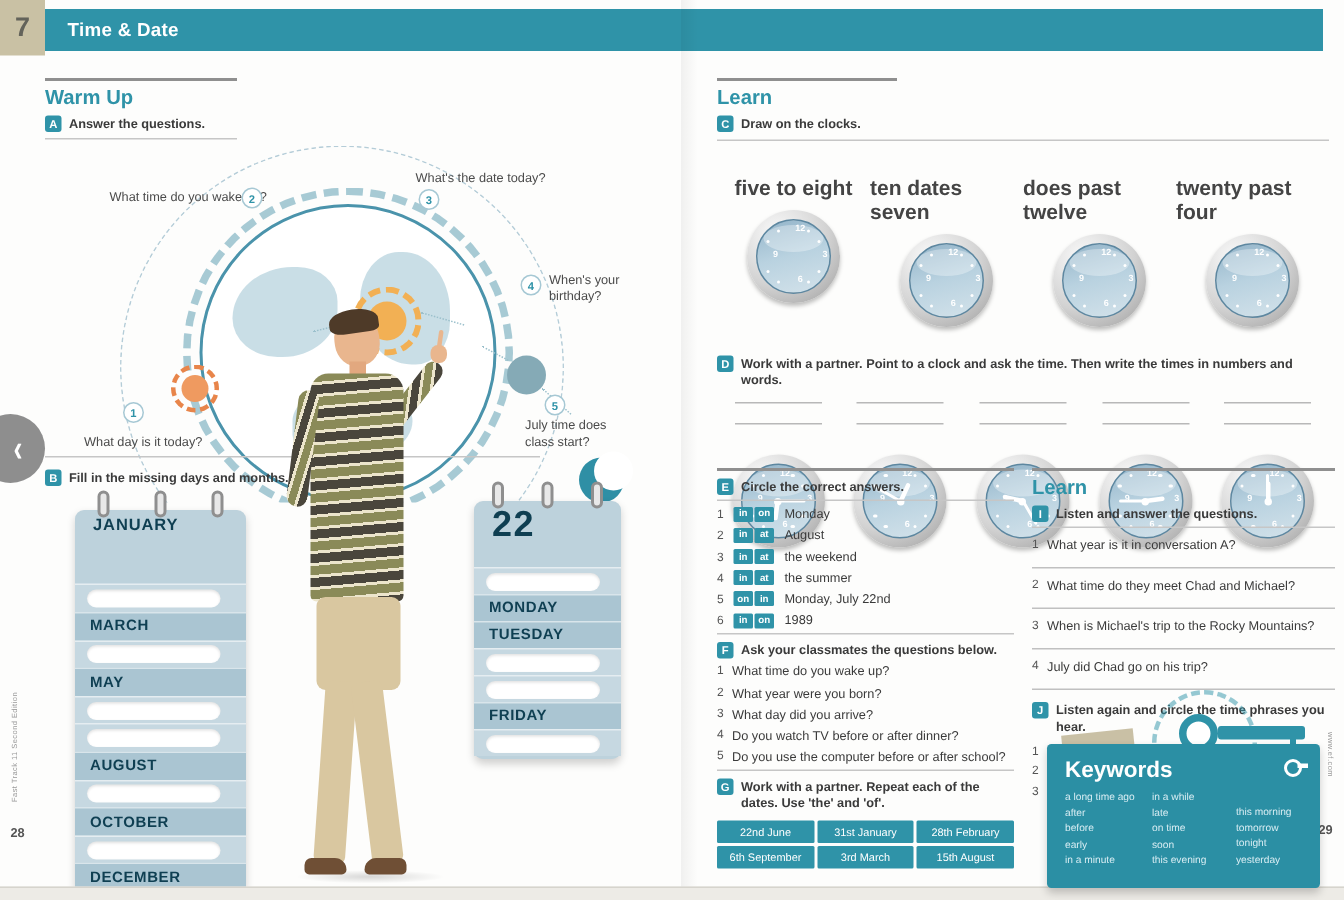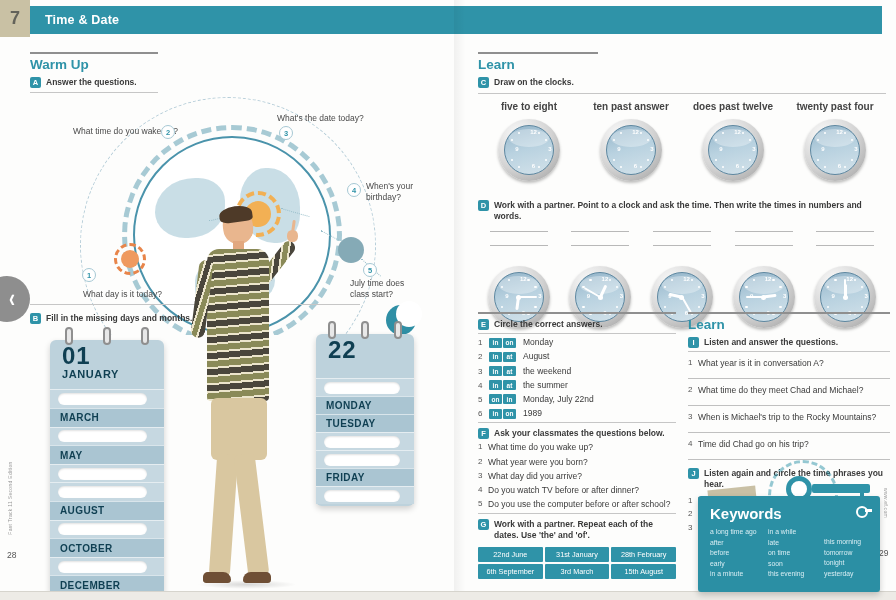--- a/index.html
+++ b/index.html
@@ -94,30 +94,30 @@
     background:#8e8e8e; z-index:20; display:flex; align-items:center; justify-content:center; cursor:pointer; }
   #nav-prev span { color:#fff; font-size:18px; margin-left:10px; font-weight:bold; transform:scaleY(1.4); }
 
   
   #gutter { position:absolute; left:454px; top:0; width:16px; height:600px;
     background:linear-gradient(90deg, rgba(0,0,0,.05), rgba(0,0,0,0) 70%); }
   #bottom-edge { position:absolute; left:0; top:591px; width:896px; height:9px; background:#edebe6; border-top:1px solid #d6d4cd; }
   .edge-text { position:absolute; font-size:5px; color:#999; letter-spacing:.3px; white-space:nowrap; }
   #edge-left { left:-30px; top:495px; transform:rotate(-90deg); transform-origin:center; width:80px; text-align:center; }
   #edge-right { left:856px; top:500px; transform:rotate(90deg); transform-origin:center; width:60px; text-align:center; }
-  .page-num { position:absolute; font-size:8.5px; font-weight:normal; color:#555;text-align:right; }
+  .page-num { position:absolute; font-size:8.5px; font-weight:bold; color:#555;text-align:right; }
   #pn-left { left:7px; top:550px; }
   #pn-right { left:879px; top:548px; }
 
   
   #learn-top { position:absolute; left:478px; top:52px; width:408px; }
   #learn-top .thin-rule { width:100%; margin-top:5px; }
   .clock-cols { display:flex; margin-top:7px; }
   .clock-col { flex:1; display:flex; flex-direction:column; align-items:center; }
-  .clock-label { font-size:10px; font-weight:bold; color:#444; margin-bottom:7px; }
+  .clock-label { font-size:14px; font-weight:bold; color:#444; margin-bottom:7px;margin-top:16px; }
   .clock { position:relative; width:62px; height:62px; border-radius:50%;
     background:radial-gradient(circle at 32% 26%, #fafafa, #d2d2d2 55%, #a2a2a2 95%);
     box-shadow:0 2px 3px rgba(0,0,0,.25); }
   .clock::after { content:''; position:absolute; left:4px; right:4px; bottom:-6px; height:9px;
     background:radial-gradient(ellipse, rgba(0,0,0,.2), transparent 70%); border-radius:50%; z-index:-1; }
   .face { position:absolute; inset:6px; border-radius:50%; border:1px solid #5d87a0;
     background:linear-gradient(165deg,#93b4c9 0%, #b9d2e0 48%, #d3e2ea 100%); overflow:hidden; }
   .face::before { content:''; position:absolute; left:4px; top:3px; width:40px; height:18px;
     background:rgba(255,255,255,.33); border-radius:50%; }
   .numeral { position:absolute; font-size:6px; font-weight:bold; color:#fff; width:10px; text-align:center; }
@@ -227,21 +227,21 @@
     <div class="num-circle" style="left:131px;top:30px;">2</div>
     <div class="q-label" style="left:247px;top:18px;">What's the date today?</div>
     <div class="num-circle" style="left:249px;top:31px;">3</div>
     <div class="num-circle" style="left:317px;top:88px;">4</div>
     <div class="q-label" style="left:336px;top:86px;white-space:pre-line;">When's your
 birthday?</div>
     <div class="num-circle" style="left:333px;top:168px;">5</div>
     <div class="q-label" style="left:320px;top:183px;white-space:pre-line;">July time does
 class start?</div>
     <div class="num-circle" style="left:52px;top:173px;">1</div>
-    <div class="q-label" style="left:53px;top:194px;">What day is it today?</div>
+    <div class="q-label" style="left:26px;top:194px;">What day is it today?</div>
   </div>
 
   <div class="ex-line" style="position:absolute;left:30px;top:308px;width:330px;">
     <span class="badge">B</span>
     <span class="ex-text">Fill in the missing days and months.</span>
   </div>
   <div class="thin-rule" style="position:absolute;left:30px;top:304px;width:330px;"></div>
 
   <div id="man">
     <div class="man-shadow"></div>
@@ -259,21 +259,20 @@
       <div class="shoe2"></div>
   </div>
 
   <div id="cal-left" class="calendar">
     <div class="rings">
         <div class="ring"></div>
         <div class="ring"></div>
         <div class="ring"></div>
       </div>
     <div class="cal-head">
-      <div class="cal-day">01</div>
       <div class="cal-month-big">JANUARY</div>
     </div>
     <div class="cal-rows">
         <div class="cal-row light" style="height: 18.6px;">
           <div class="cal-blank"></div>
         </div>
         <div class="cal-row dark" style="height: 18.6px;">
           <span class="cal-row-label">MARCH</span>
         </div>
         <div class="cal-row light" style="height: 18.6px;">
@@ -363,21 +362,21 @@
               <span class="tickdot" style="left: 39.6875px; top: 32.55px;"></span>
               <span class="tickdot" style="left: 32.55px; top: 39.6875px;"></span>
               <span class="tickdot" style="left: 13.05px; top: 39.6875px;"></span>
               <span class="tickdot" style="left: 5.9125px; top: 32.55px;"></span>
               <span class="tickdot" style="left: 5.9125px; top: 13.05px;"></span>
               <span class="tickdot" style="left: 13.05px; top: 5.9125px;"></span>
             </div>
           </div>
         </div>
         <div class="clock-col">
-          <div class="clock-label">ten past answer</div>
+          <div class="clock-label">ten dates seven</div>
           <div class="clock">
             <div class="face">
               <span class="numeral" style="left: 23.5px; top: 2.5px;">12</span>
               <span class="numeral" style="left: 40px; top: 19.5px;">3</span>
               <span class="numeral" style="left: 23.5px; top: 36.5px;">6</span>
               <span class="numeral" style="left: 7px; top: 19.5px;">9</span>
               <span class="tickdot" style="left: 32.55px; top: 5.9125px;"></span>
               <span class="tickdot" style="left: 39.6875px; top: 13.05px;"></span>
               <span class="tickdot" style="left: 39.6875px; top: 32.55px;"></span>
               <span class="tickdot" style="left: 32.55px; top: 39.6875px;"></span>
@@ -689,21 +688,21 @@
         <div class="iq">
           <div class="q-row">
             <span class="ex-num">3</span>
             <span class="q-text">When is Michael's trip to the Rocky Mountains?</span>
           </div>
           <div class="answer-line"></div>
         </div>
         <div class="iq">
           <div class="q-row">
             <span class="ex-num">4</span>
-            <span class="q-text">Time did Chad go on his trip?</span>
+            <span class="q-text">July did Chad go on his trip?</span>
           </div>
           <div class="answer-line"></div>
         </div>
       </div>
     <div class="ex-line" style="margin-top:8px;">
       <span class="badge">J</span>
       <span class="ex-text">Listen again and circle the time phrases you hear.</span>
     </div>
     <div class="j-cols">
       <div class="j-col c1" id="j-col-1">

